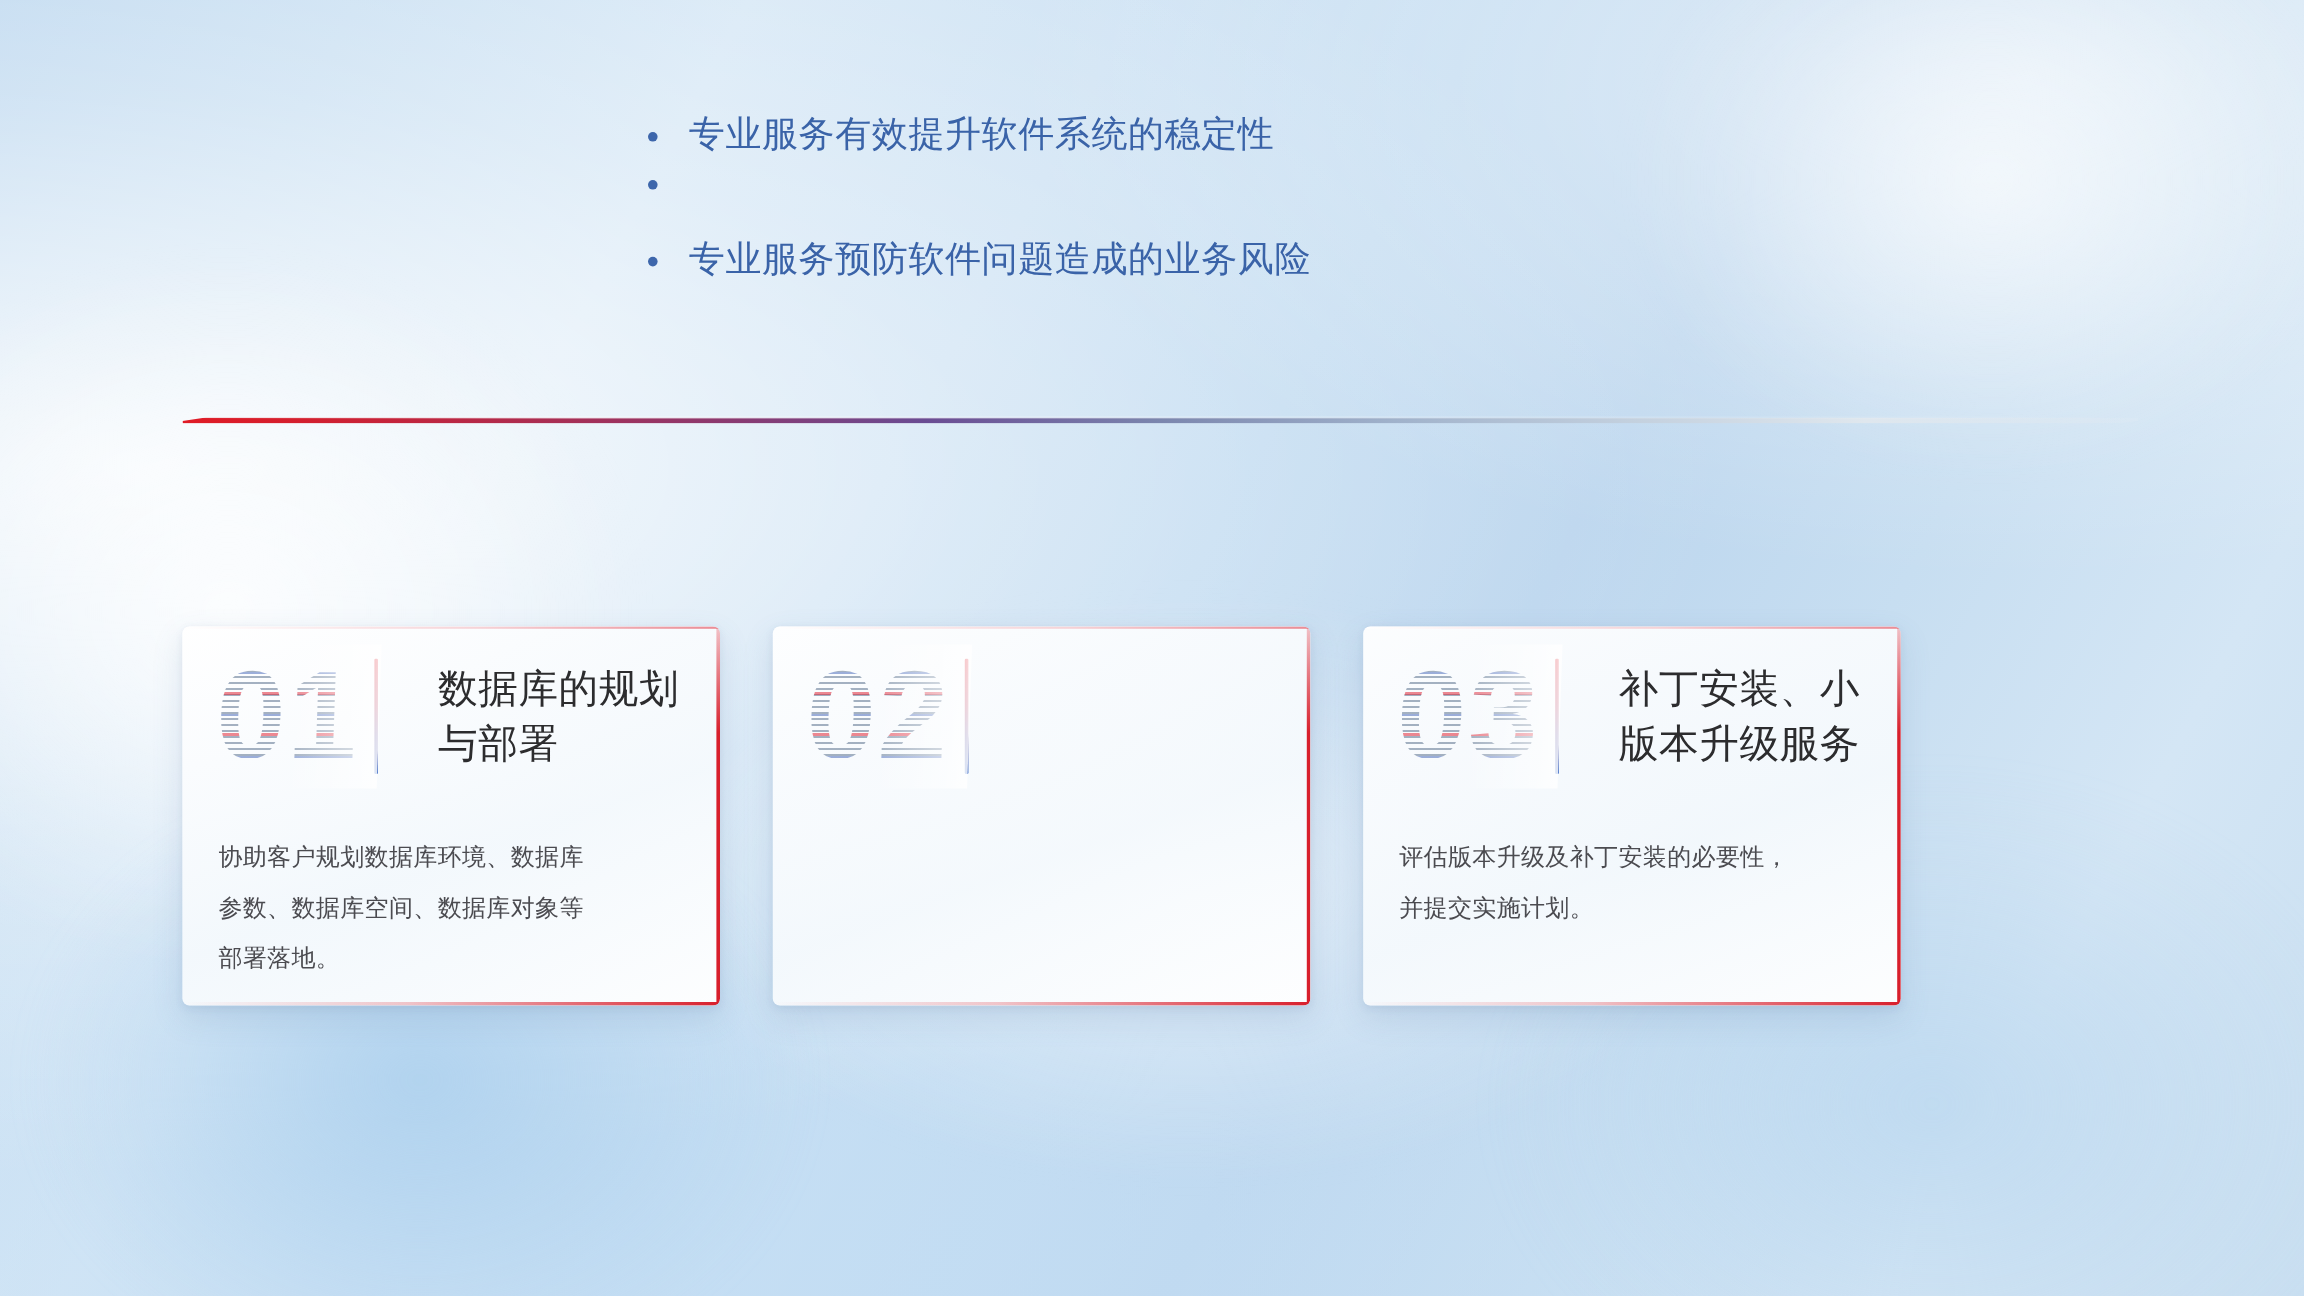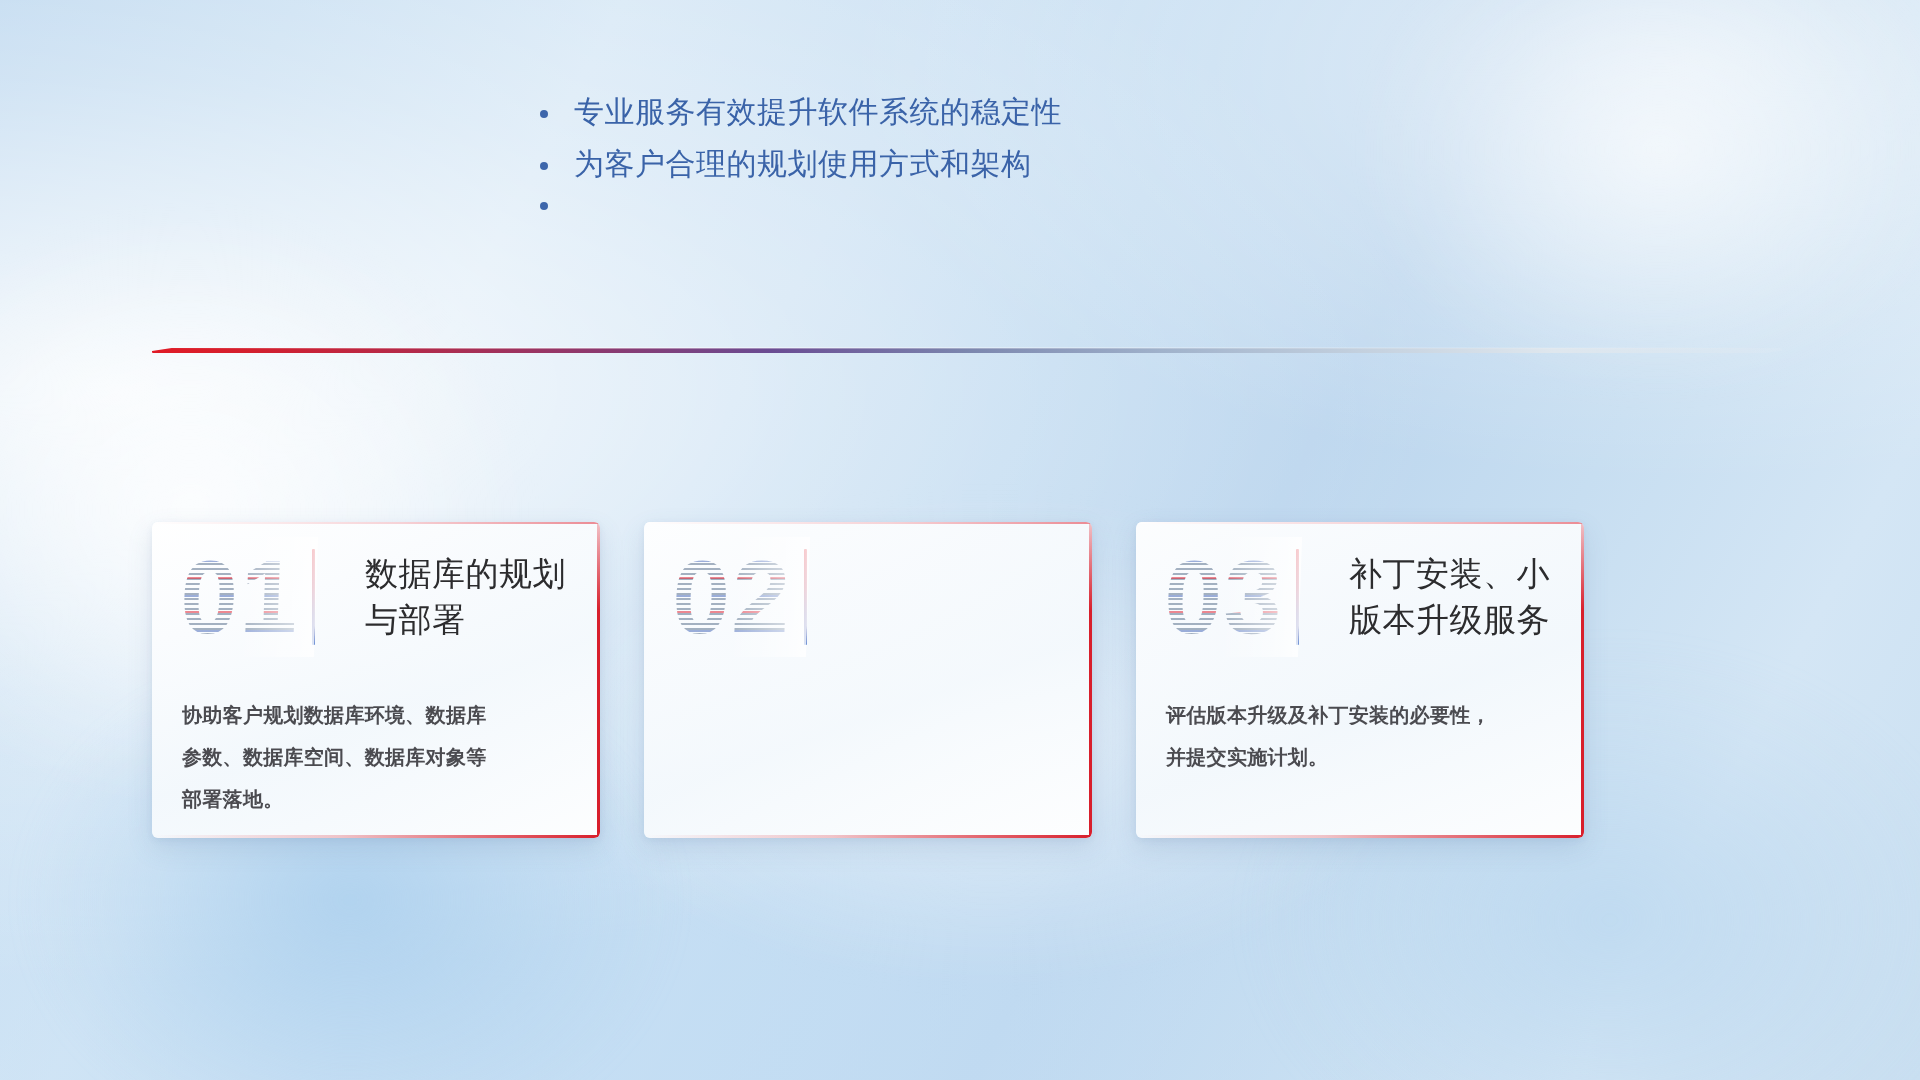--- a/index.html
+++ b/index.html
@@ -278,21 +278,20 @@
     margin-left: 24px;
   }
 
   .card-body {
     padding: 22px 30px 0 30px;
     font-size: 20px;
     line-height: 42px;
     color: #4b4b50;
     letter-spacing: 0.3px;
     white-space: pre-line;
-    font-weight: bold;
   }
 </style>
 </head>
 <body>
 
 <div class="slide">
 
   <div class="bg-glow-left"></div>
   <div class="bg-glow-topright"></div>
   <div class="bg-glow-mid"></div>
@@ -301,25 +300,25 @@
 
   <div class="bullets">
 
     <div class="bullet-row">
       <div class="bullet-dot"><span></span></div>
       <div class="bullet-text">专业服务有效提升软件系统的稳定性</div>
     </div>
 
     <div class="bullet-row">
       <div class="bullet-dot"><span></span></div>
-      <div class="bullet-text">为客户合理的规划使用方式和架构</div>
     </div>
 
     <div class="bullet-row">
       <div class="bullet-dot"><span></span></div>
+      <div class="bullet-text">专业服务预防软件问题造成的业务风险</div>
     </div>
 
 
   </div>
 
   <div class="divider-wrap">
     <div class="divider"></div>
     <div class="divider-shine"></div>
   </div>
 

